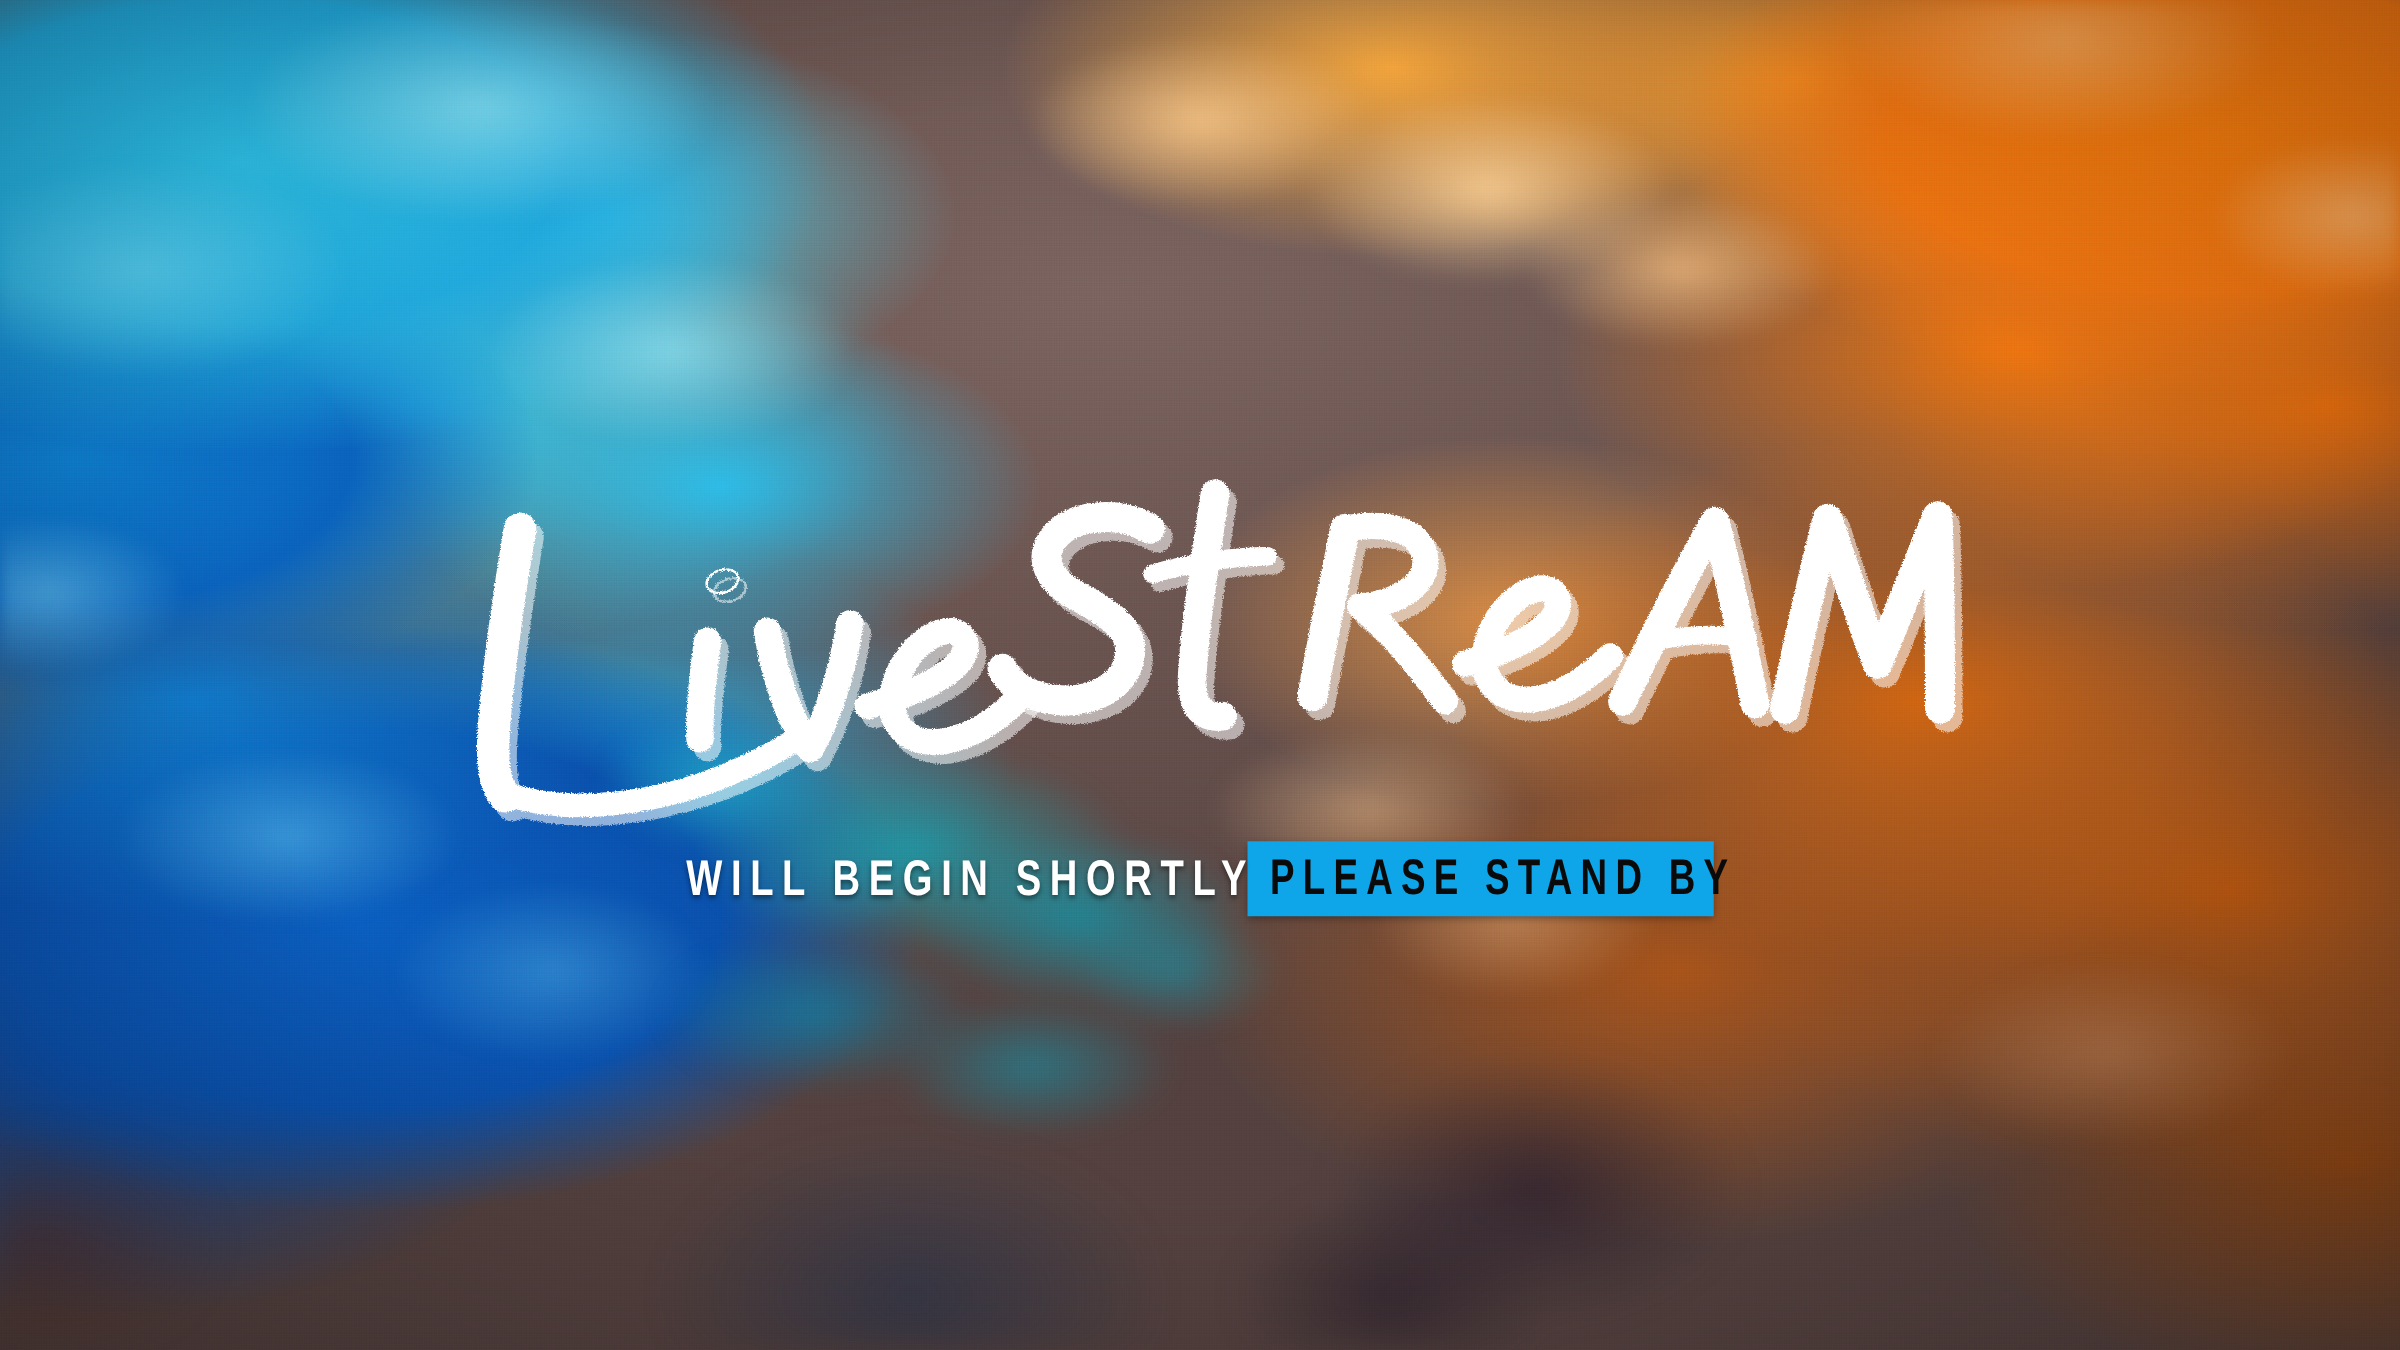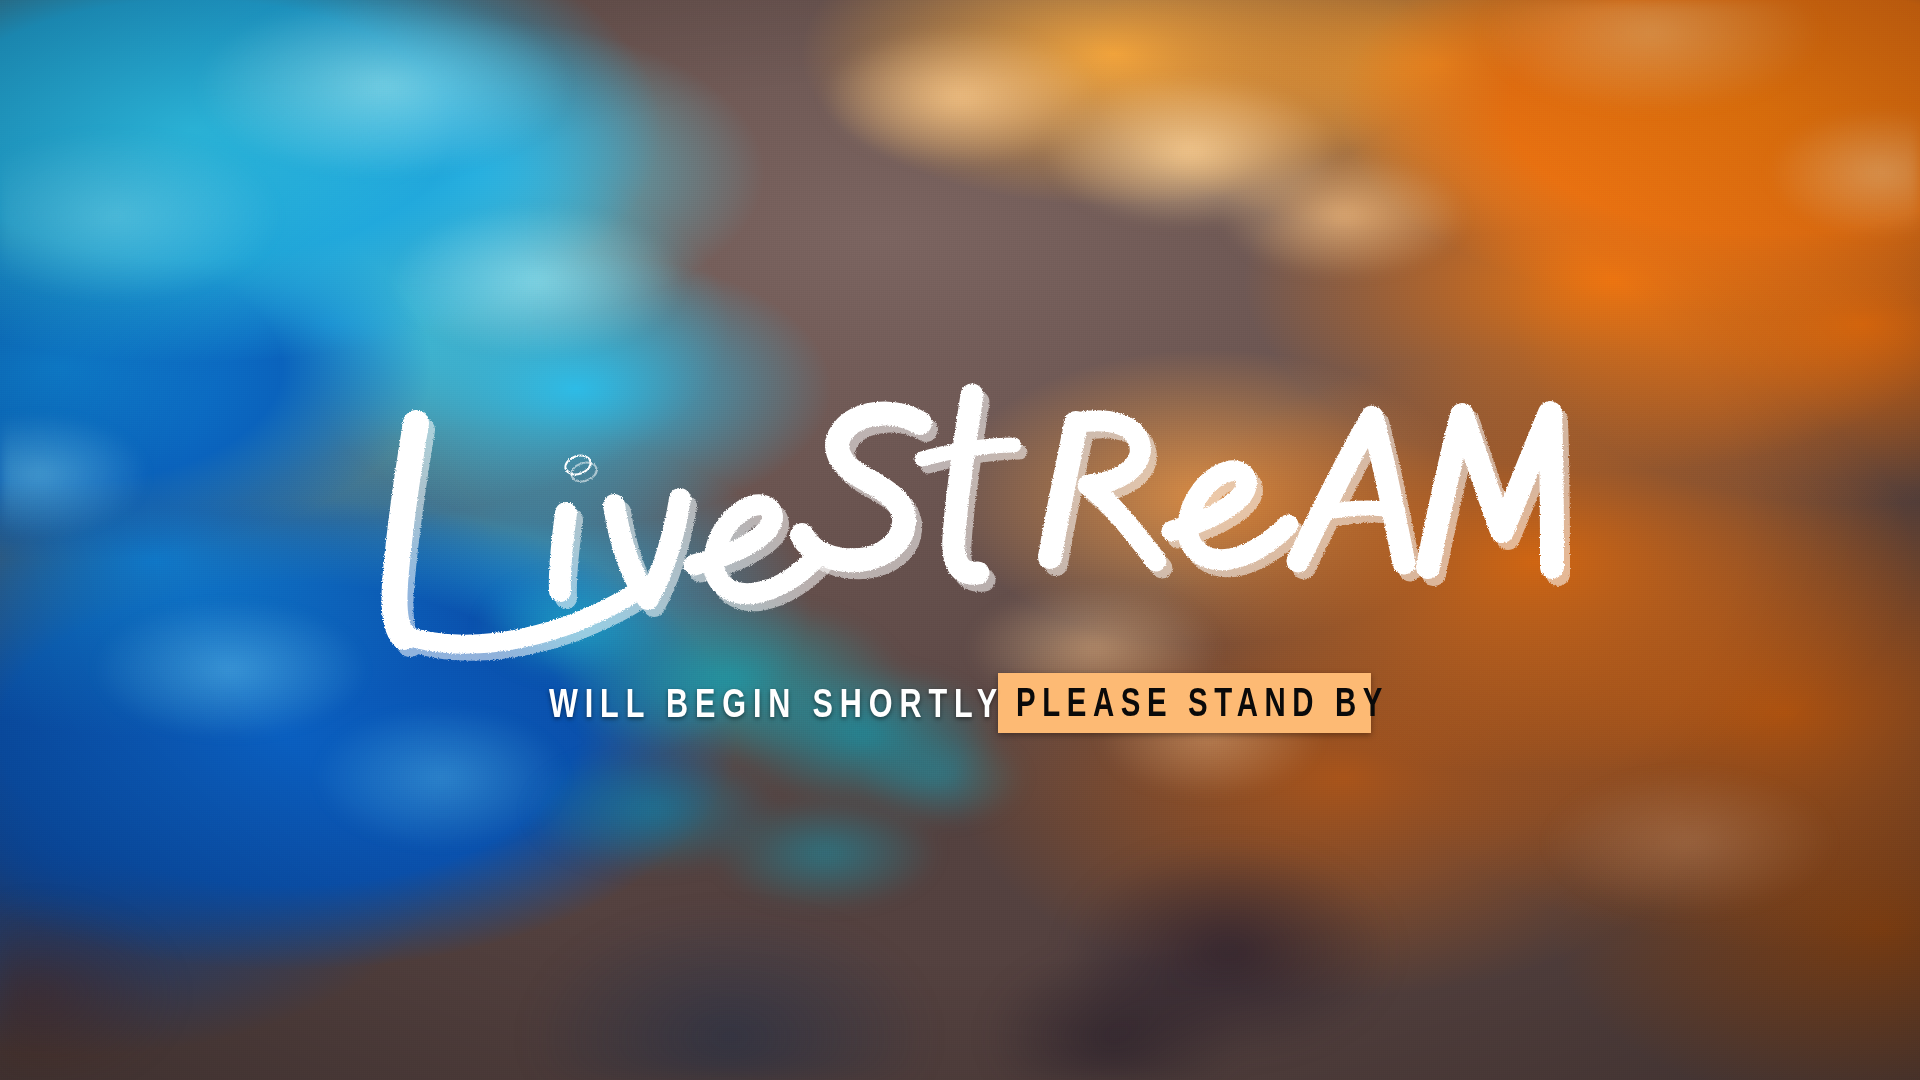--- a/index.html
+++ b/index.html
@@ -142,21 +142,21 @@
     line-height:1;
     color:#ffffff;
     text-shadow:0 2px 5px rgba(0,0,0,.45);
     transform:scaleX(.62);
     transform-origin:left center;
   }
   #sub-left-box {
     overflow:visible;
   }
   #sub-highlight {
-    background:#fdba74;
+    background:#0ea5e9;
     padding:9px 18px 11px 18px;
     margin-left:-6px;
     box-shadow:0 2px 6px rgba(0,0,0,.35);
     display:flex; align-items:flex-start;
   }
   #sub-highlight .sub-text {
     color:#0a0a0a;
     text-shadow:none;
   }
 </style>

